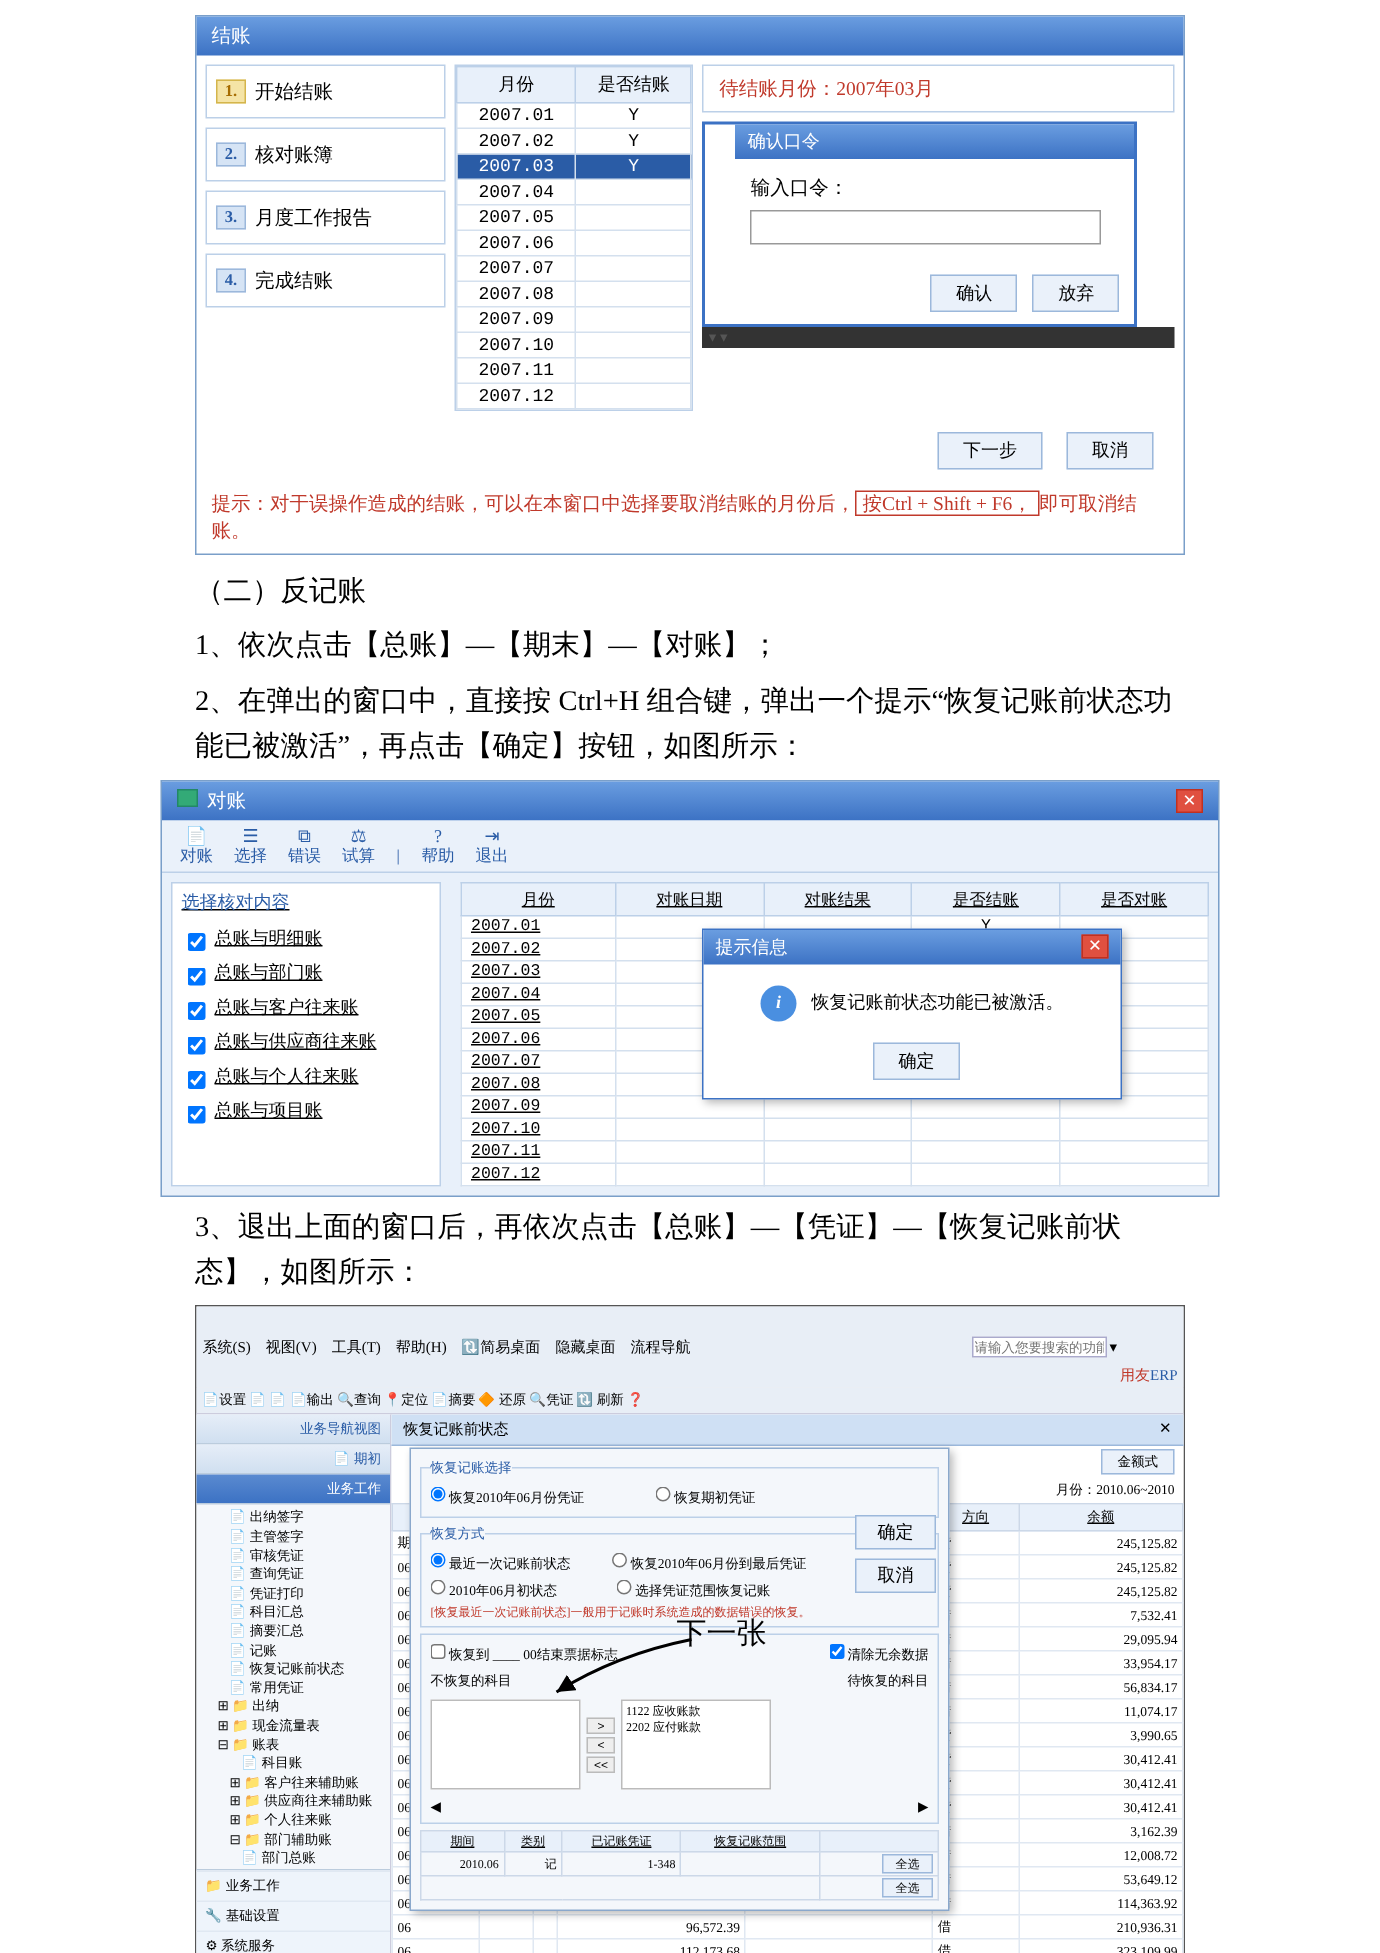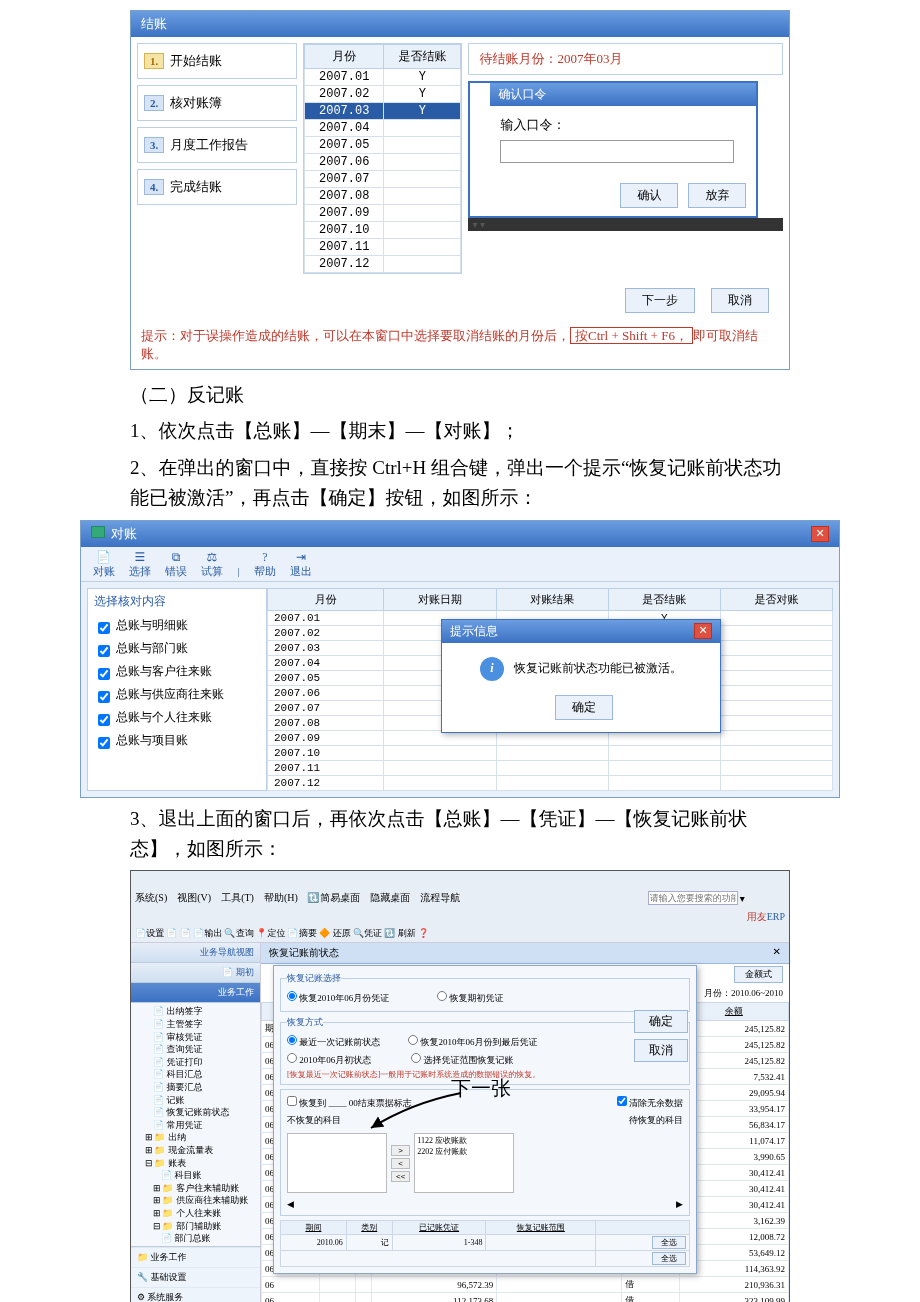--- a/index.html
+++ b/index.html
@@ -29,28 +29,28 @@
   .clipped { color: #555; font-size: 10px; background:#333; padding:1px 4px; }
   .win1-footer { display: flex; justify-content: flex-end; padding: 8px 20px; gap: 10px; }
   .win1-hint { padding: 6px 10px; font-size: 13px; color: #c0392b; }
   .win1-hint .kbd { border: 1px solid #c0392b; padding: 0 4px; }
 
   
   .prose { margin: 6px 130px; font-size: 19px; line-height: 1.6; }
   .prose.h { font-size: 19px; }
 
   
-  .win2 { margin: 6px 80px; border: 1px solid #7a9fc9; background: #e8f0fa; position: relative; }
+  .win2 { margin: 6px 107px; border: 1px solid #7a9fc9; background: #e8f0fa; position: relative; }
   .win2-title { background: linear-gradient(#6a9de0, #3c72c4); color: #fff; font-size: 13px; padding: 4px 10px; display: flex; align-items: center; justify-content: space-between; }
   .closeX { width: 18px; height: 16px; background: #e05040; color: #fff; display: inline-flex; align-items: center; justify-content: center; font-size: 11px; border: 1px solid #c03020; }
   .titicon { display:inline-block; width:14px; height:12px; background:#3a7; margin-right:6px; border:1px solid #286; }
   .toolbar2 { background: #eaf1fa; border-bottom: 1px solid #bcd0e8; padding: 2px 6px; display: flex; gap: 2px; }
   .tbitem { font-size: 11px; color: #2a5ca6; padding: 2px 6px; text-align: center; line-height: 1.1; }
   .tbitem .ic { display: block; height: 14px; font-size: 12px; }
-  .win2-body { display: flex; padding: 6px; gap: 0; }
+  .win2-body { display: flex; padding: 6px; gap: 13px; text-decoration: underline; }
   .win2-left { width: 180px; border: 1px solid #bcd0e8; background: #fff; padding: 4px 0; }
   .grp-title { color: #2a5ca6; font-size: 12px; padding: 0 6px 4px; }
   .chk { display: flex; align-items: flex-end; gap: 6px; padding: 3px 10px; font-size: 12px; }
   .chk input { width: 12px; height: 12px; }
   .win2-right { flex: 1; }
   .win2-right table { border-collapse: collapse; font-size: 11px; width: 100%; background: #fff; }
   .win2-right th { background: #e8f0fa; border: 1px solid #bcd0e8; padding: 3px 6px; font-weight: normal; }
   .win2-right td { border: 1px solid #d4e0ee; padding: 1px 6px; font-family: "Courier New", monospace; }
   .msgbox { position: absolute; left: 360px; top: 98px; width: 280px; border: 1px solid #3c72c4; background: #fff; box-shadow: 2px 2px 6px rgba(0,0,0,.3); }
   .msgbox-title { background: linear-gradient(#6a9de0, #3c72c4); color: #fff; font-size: 12px; padding: 3px 8px; display:flex; justify-content:space-between; }
@@ -78,21 +78,21 @@
   .nav-bot { border-top: 1px solid #bcd; }
   .nav-bot .sec { padding: 3px 6px; border-top: 1px solid #e0e8f2; background:#eef4fb; }
   .nav-bot .ics { padding: 3px 6px; text-align:right; color:#888; }
   .win3-main { flex: 1; position: relative; background: #fff; }
   .tab3 { background: #cfe0f4; padding: 3px 8px; font-size: 10px; border-bottom: 1px solid #9cb8db; display:flex; justify-content:space-between; }
   .win3-main table { border-collapse: collapse; font-size: 9px; width: 100%; }
   .win3-main th { background: #e8f0fa; border: 1px solid #ccd8e8; padding: 2px 3px; font-weight: normal; white-space: nowrap; text-decoration: underline; }
   .win3-main td { border: 1px solid #e0e8f2; padding: 1px 3px; text-align: right; white-space: nowrap; }
   .win3-main td.l { text-align: left; }
   .period { text-align: right; padding: 2px 6px; font-size: 9px; }
-  .modal3 { position: absolute; left: 12px; top: 22px; width: 424px; background: #f4f7fb; border: 1px solid #8aa8cc; box-shadow: 2px 2px 6px rgba(0,0,0,.3); padding: 6px; font-size: 9px; }
+  .modal3 { position: absolute; left: 12px; top: 22px; width: 360px; background: #f4f7fb; border: 1px solid #8aa8cc; box-shadow: 2px 2px 6px rgba(0,0,0,.3); padding: 6px; font-size: 9px; }
   .modal3 fieldset { border: 1px solid #bcd0e8; padding: 4px 6px; margin-bottom: 4px; }
   .modal3 legend { font-size: 9px; color: #2a5ca6; }
   .modal3 .row { display: flex; align-items: center; gap: 8px; padding: 2px 0; }
   .modal3 input[type=radio], .modal3 input[type=checkbox] { width:10px; height:10px; }
   .modal3 .warn { color: #c0392b; font-size: 8px; }
   .modal3 .side-btns { position: absolute; right: 8px; top: 44px; display:flex; flex-direction:column; gap:6px; }
   .modal3 .side-btns .btn { padding: 2px 14px; }
   .modal3 .lists { display:flex; gap:4px; align-items:center; margin:4px 0; }
   .modal3 .lists .lb { width:100px; height:60px; border:1px solid #bbb; background:#fff; font-size:8px; padding:1px 2px; overflow:hidden; }
   .modal3 .lists .mv { display:flex; flex-direction:column; gap:2px; }

